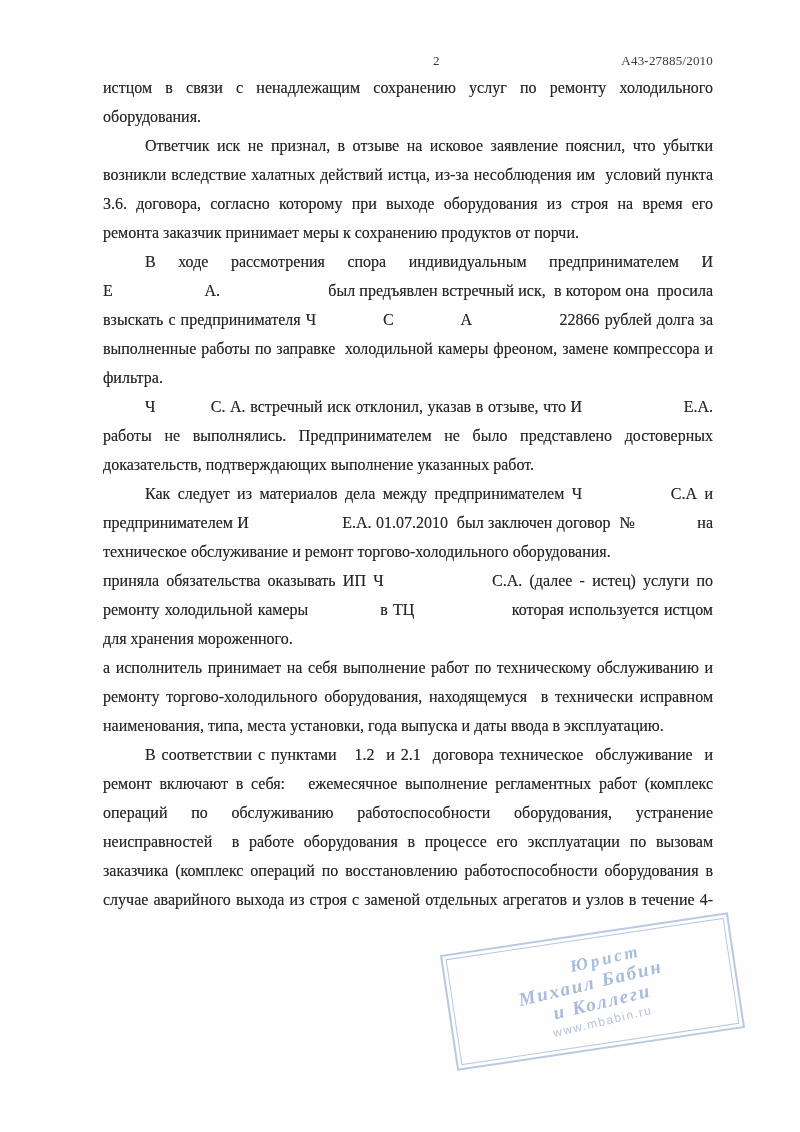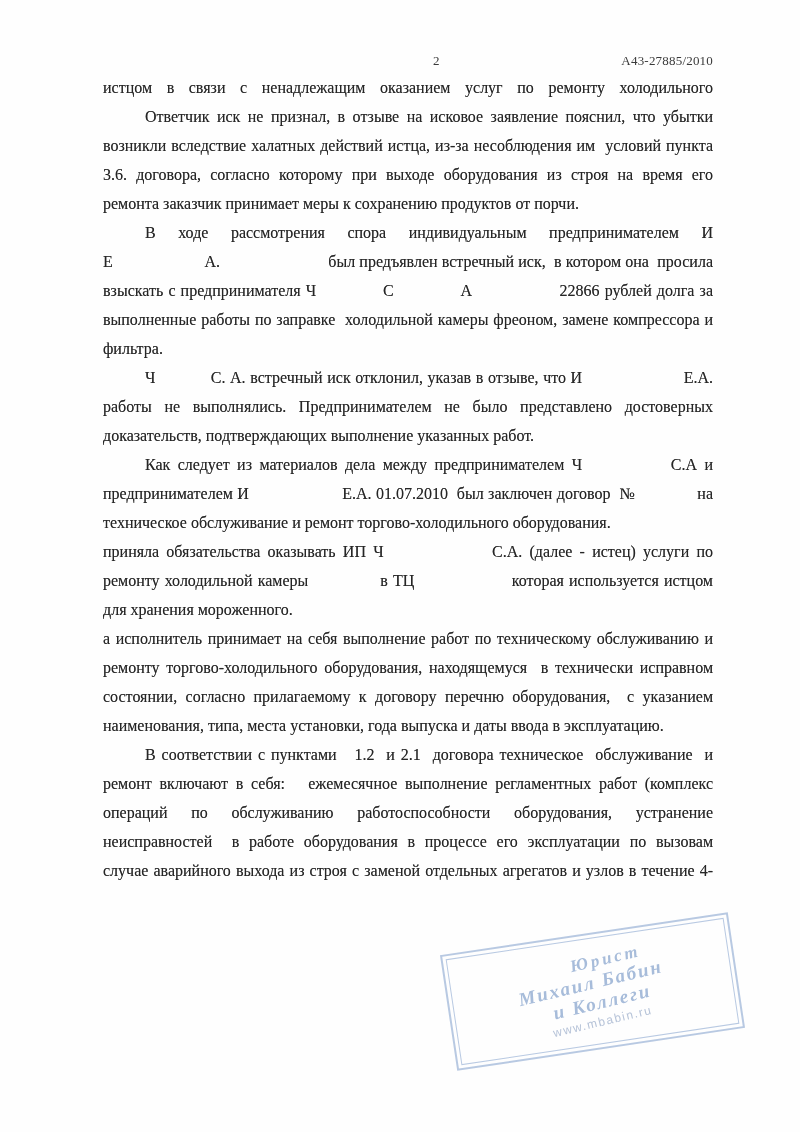--- a/index.html
+++ b/index.html
@@ -99,43 +99,44 @@
     <div class="stamp-inner"></div>
     <div class="stamp-content">
       <div class="stamp-l1">Юрист</div>
       <div class="stamp-l2">Михаил Бабин</div>
       <div class="stamp-l3">и Коллеги</div>
       <div class="stamp-web">www.mbabin.ru</div>
     </div>
   </div>
 
   <div class="doc-body">
-      <div class="line">истцом в связи с ненадлежащим оказанием услуг по ремонту холодильного</div>
+      <div class="line">истцом в связи с ненадлежащим сохранению услуг по ремонту холодильного</div>
+      <div class="line endline">оборудования.</div>
       <div class="line indent">Ответчик иск не признал, в отзыве на исковое заявление пояснил, что убытки</div>
       <div class="line">возникли вследствие халатных действий истца, из-за несоблюдения им &nbsp;условий пункта</div>
       <div class="line">3.6. договора, согласно которому при выходе оборудования из строя на время его</div>
       <div class="line endline">ремонта заказчик принимает меры к сохранению продуктов от порчи.</div>
       <div class="line indent">В ходе рассмотрения спора индивидуальным предпринимателем И</div>
       <div class="line">Е&nbsp;&nbsp;&nbsp;&nbsp;&nbsp;&nbsp;&nbsp;&nbsp;&nbsp;&nbsp;&nbsp;&nbsp;&nbsp;&nbsp;&nbsp;&nbsp;&nbsp;&nbsp;&nbsp;&nbsp;&nbsp;&nbsp;А.&nbsp;&nbsp;&nbsp;&nbsp;&nbsp;&nbsp;&nbsp;&nbsp;&nbsp;&nbsp;&nbsp;&nbsp;&nbsp;&nbsp;&nbsp;&nbsp;&nbsp;&nbsp;&nbsp;&nbsp;&nbsp;&nbsp;&nbsp;&nbsp;&nbsp;&nbsp;был предъявлен встречный иск, &nbsp;в котором она &nbsp;просила суд</div>
       <div class="line">взыскать с предпринимателя Ч&nbsp;&nbsp;&nbsp;&nbsp;&nbsp;&nbsp;&nbsp;&nbsp;&nbsp;&nbsp;&nbsp;&nbsp;&nbsp;С&nbsp;&nbsp;&nbsp;&nbsp;&nbsp;&nbsp;&nbsp;&nbsp;&nbsp;&nbsp;&nbsp;&nbsp;&nbsp;А&nbsp;&nbsp;&nbsp;&nbsp;&nbsp;&nbsp;&nbsp;&nbsp;&nbsp;&nbsp;&nbsp;&nbsp;&nbsp;&nbsp;&nbsp;&nbsp;&nbsp;22866 рублей долга за</div>
       <div class="line">выполненные работы по заправке &nbsp;холодильной камеры фреоном, замене компрессора и</div>
       <div class="line endline">фильтра.</div>
       <div class="line indent">Ч&nbsp;&nbsp;&nbsp;&nbsp;&nbsp;&nbsp;&nbsp;&nbsp;&nbsp;&nbsp;&nbsp;&nbsp;С. А. встречный иск отклонил, указав в отзыве, что И&nbsp;&nbsp;&nbsp;&nbsp;&nbsp;&nbsp;&nbsp;&nbsp;&nbsp;&nbsp;&nbsp;&nbsp;&nbsp;&nbsp;&nbsp;&nbsp;&nbsp;&nbsp;&nbsp;&nbsp;&nbsp;&nbsp;Е.А.</div>
       <div class="line">работы не выполнялись. Предпринимателем не было представлено достоверных</div>
       <div class="line endline">доказательств, подтверждающих выполнение указанных работ.</div>
       <div class="line indent">Как следует из материалов дела между предпринимателем Ч&nbsp;&nbsp;&nbsp;&nbsp;&nbsp;&nbsp;&nbsp;&nbsp;&nbsp;&nbsp;&nbsp;&nbsp;С.А и</div>
       <div class="line">предпринимателем И&nbsp;&nbsp;&nbsp;&nbsp;&nbsp;&nbsp;&nbsp;&nbsp;&nbsp;&nbsp;&nbsp;&nbsp;&nbsp;&nbsp;&nbsp;&nbsp;&nbsp;&nbsp;&nbsp;&nbsp;&nbsp;Е.А. 01.07.2010 &nbsp;был заключен договор &nbsp;№&nbsp;&nbsp;&nbsp;&nbsp;&nbsp;&nbsp;&nbsp;&nbsp;&nbsp;&nbsp;&nbsp;&nbsp;&nbsp;&nbsp;на</div>
       <div class="line endline">техническое обслуживание и ремонт торгово-холодильного оборудования.</div>
       <div class="line">приняла обязательства оказывать ИП Ч&nbsp;&nbsp;&nbsp;&nbsp;&nbsp;&nbsp;&nbsp;&nbsp;&nbsp;&nbsp;&nbsp;&nbsp;&nbsp;&nbsp;&nbsp;С.А. (далее - истец) услуги по</div>
       <div class="line">ремонту холодильной камеры&nbsp;&nbsp;&nbsp;&nbsp;&nbsp;&nbsp;&nbsp;&nbsp;&nbsp;&nbsp;&nbsp;&nbsp;&nbsp;&nbsp;в ТЦ&nbsp;&nbsp;&nbsp;&nbsp;&nbsp;&nbsp;&nbsp;&nbsp;&nbsp;&nbsp;&nbsp;&nbsp;&nbsp;&nbsp;&nbsp;&nbsp;&nbsp;&nbsp;&nbsp;которая используется истцом</div>
       <div class="line endline">для хранения мороженного.</div>
       <div class="line">а исполнитель принимает на себя выполнение работ по техническому обслуживанию и</div>
       <div class="line">ремонту торгово-холодильного оборудования, находящемуся &nbsp;в технически исправном</div>
-      <div class="line">состоянии, согласно прилагаемому к договору перечню оборудования, &nbsp;с указанием</div>
       <div class="line endline">наименования, типа, места установки, года выпуска и даты ввода в эксплуатацию.</div>
       <div class="line indent">В соответствии с пунктами &nbsp;&nbsp;1.2 &nbsp;и 2.1 &nbsp;договора техническое &nbsp;обслуживание &nbsp;и</div>
       <div class="line">ремонт включают в себя: &nbsp;&nbsp;ежемесячное выполнение регламентных работ (комплекс</div>
       <div class="line">операций по обслуживанию работоспособности оборудования, устранение</div>
       <div class="line">неисправностей &nbsp;в работе оборудования в процессе его эксплуатации по вызовам</div>
+      <div class="line">заказчика (комплекс операций по восстановлению работоспособности оборудования в</div>
       <div class="line">случае аварийного выхода из строя с заменой отдельных агрегатов и узлов в течение 4-</div>
     </div>
 
 </div>
 
 </body></html>

